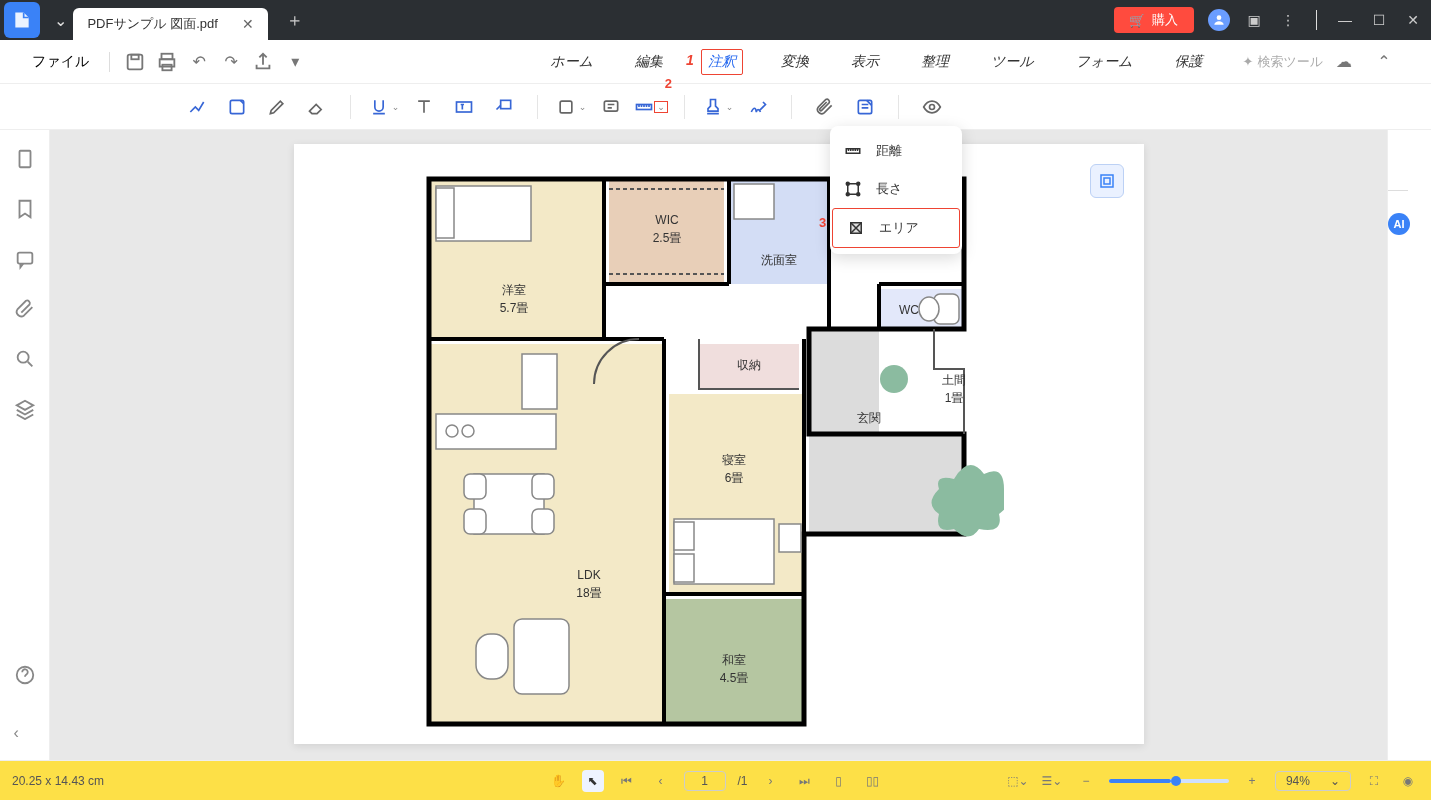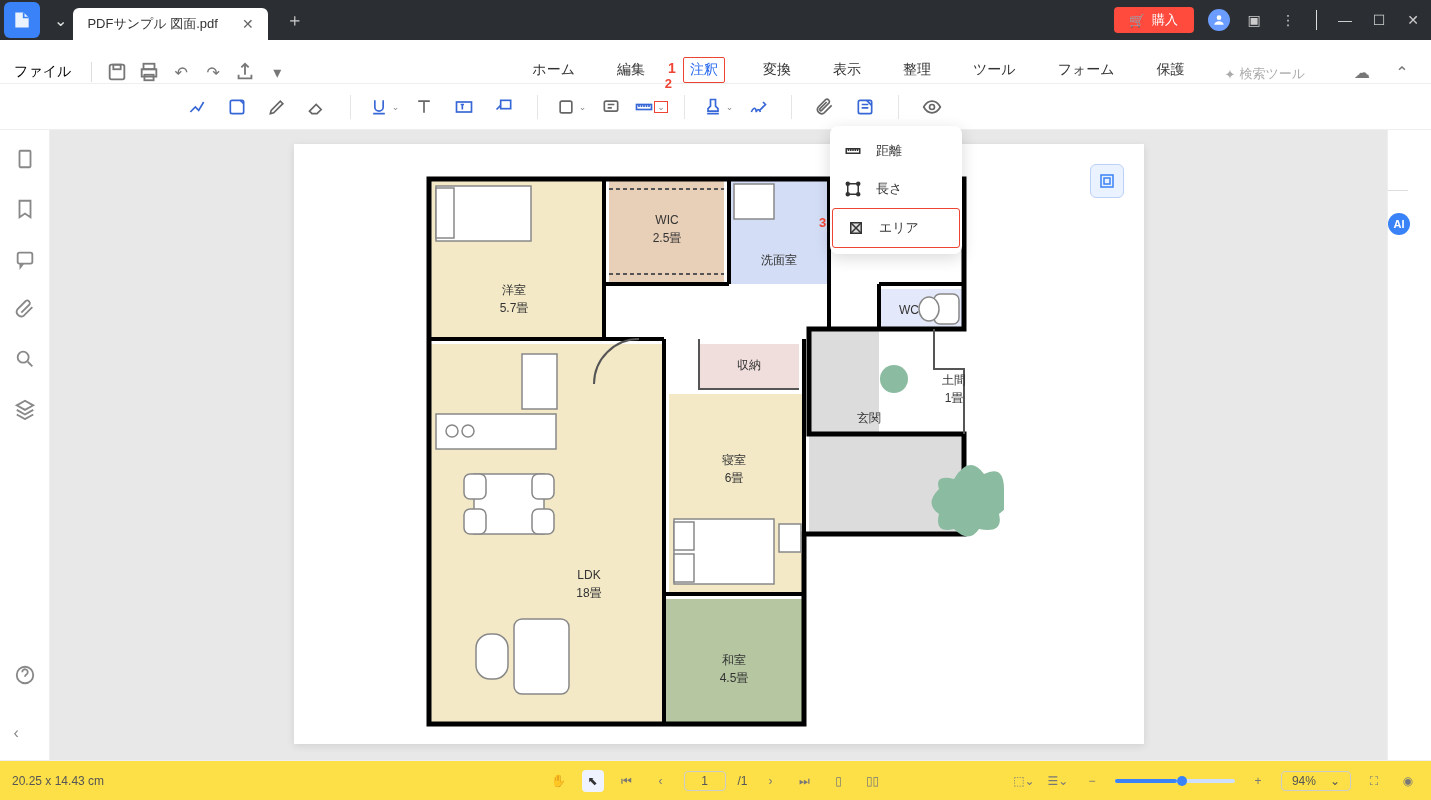--- a/index.html
+++ b/index.html
@@ -12,27 +12,27 @@
 .tab-chevron { color:#ddd; margin:0 6px; }
 .tab { background: #fff; color:#333; height: 32px; border-radius: 6px 6px 0 0; margin-top:8px; display:flex; align-items:center; padding: 0 14px; font-size: 13px; gap:24px; }
 .tab .close { color:#666; font-size:14px; }
 .addtab { color:#ccc; margin-left:18px; font-size:18px; }
 .title-right { margin-left:auto; display:flex; align-items:center; gap:14px; padding-right:8px; }
 .buy-btn { background:#ff4b3e; color:#fff; padding:4px 16px; border-radius:4px; font-size:13px; display:flex; align-items:center; gap:6px; }
 .avatar { width:22px; height:22px; border-radius:50%; background:#6a9dff; display:flex; align-items:center; justify-content:center; }
 .winbtn { color:#ccc; font-size:14px; width:20px; text-align:center; }
 
 
-.menubar { height: 44px; background:#fff; display:flex; align-items:flex-end; padding:0 8px; border-bottom:1px solid #eee; }
+.menubar { height: 44px; background:#fff; display:flex; align-items:center; padding:0 26px; border-bottom:1px solid #eee; }
 .menu-left { display:flex; align-items:center; gap:10px; }
 .file-label { font-size:14px; padding:0 6px; }
 .icn { width:22px; height:22px; display:flex; align-items:center; justify-content:center; color:#777; }
 .vsep { width:1px; height:20px; background:#ddd; margin:0 4px; }
 .menus { display:flex; gap:34px; margin-left:240px; font-size:14px; color:#333; }
-.menus .mitem { padding:4px 4px; position:relative; }
+.menus .mitem { padding:4px 4px; position:relative;font-style:italic; }
 .mitem.active { color:#2568ef; border:1px solid #e43; border-radius:2px; padding:3px 6px; }
 .anno-num { position:absolute; left:-16px; top:2px; color:#e43; font-weight:bold; font-size:14px; }
 .search-tool { margin-left:36px; color:#aaa; font-size:13px; display:flex; align-items:center; gap:4px; }
 .menubar-right { margin-left:auto; display:flex; gap:18px; color:#888; padding-right:10px; }
 
 
 .toolbar { height:46px; background:#fff; display:flex; align-items:center; padding:0 20px 0 180px; border-bottom:1px solid #eee; gap:6px; }
 .tbtn { width:34px; height:34px; display:flex; align-items:center; justify-content:center; color:#3766d6; border-radius:4px; position:relative; }
 .tbtn svg { width:20px; height:20px; }
 .tbtn.gray { color:#666; }
@@ -82,21 +82,21 @@
 .bush { fill:#8bbba0; }
 
 
 .statusbar { position:absolute; left:0; right:0; bottom:0; height:40px; background:#fde047; border-top:1px solid #eee; display:flex; align-items:center; padding:0 12px; font-size:12px; color:#555; }
 .status-center { position:absolute; left:50%; transform:translateX(-50%); display:flex; align-items:center; gap:12px; }
 .pg-input { border:1px solid #ccc; border-radius:4px; padding:2px 8px; font-size:12px; width:42px; text-align:center; }
 .status-right { margin-left:auto; display:flex; align-items:center; gap:12px; }
 .zoom-slider { width:120px; height:4px; background:#cfe0ff; border-radius:2px; position:relative; }
 .zoom-slider::after { content:""; position:absolute; left:0; width:52%; height:100%; background:#3a82f7; border-radius:2px; }
 .zoom-thumb { position:absolute; left:52%; top:-3px; width:10px; height:10px; border-radius:50%; background:#3a82f7; }
-.zoom-box { border:1px solid #ccc; border-radius:4px; padding:2px 10px; display:flex; align-items:center; gap:14px; }
+.zoom-box { border:1px solid #ccc; border-radius:4px; padding:2px 10px; display:flex; align-items:center; gap:20px; }
 </style>
 </head>
 <body>
 
 <div class="titlebar">
   <div class="app-logo">
     <svg viewBox="0 0 24 24">
         <path d="M4 3h10l6 6v12H4z" fill="#fff" opacity=".9"></path>
         <path d="M14 3v6h6" fill="none" stroke="#3a82f7" stroke-width="2"></path>
       </svg>

